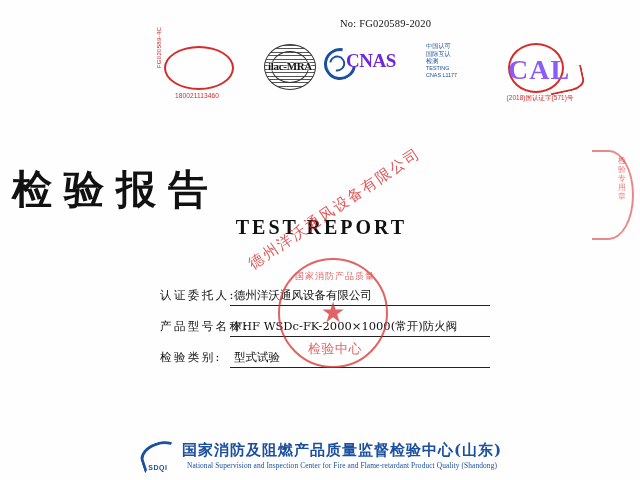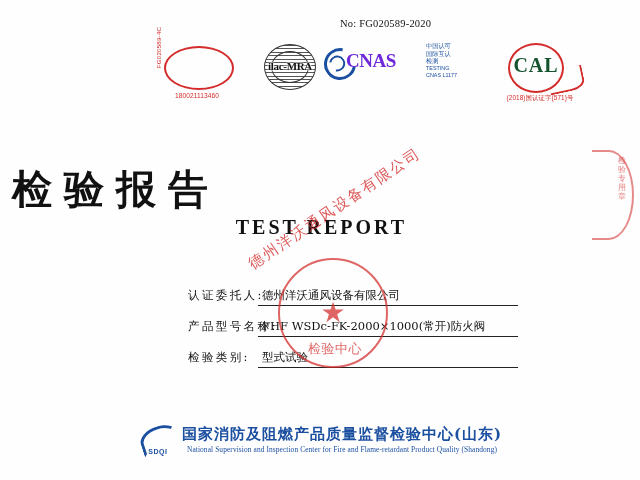--- a/index.html
+++ b/index.html
@@ -178,23 +178,23 @@
     width: 56px; height: 50px;
     border: 2.2px solid #d42b2b;
     border-radius: 50%;
     box-sizing: border-box;
   }
   .cal-word {
     position: absolute;
     left: 22px; top: 12px;
     width: 56px;
     text-align: center;
-    font-size: 20px;
-    font-weight: bold;
-    color: #14532d;
+    font-size: 28px;
+    font-weight: bold;
+    color: #8b5cf6;
     font-family: "Liberation Serif", serif;
     letter-spacing: 1px;
   }
   .cal-tail {
     position: absolute;
     left: 62px; top: 26px;
     width: 34px; height: 22px;
     border-bottom: 2.2px solid #d42b2b;
     border-right: 2.2px solid #d42b2b;
     border-radius: 0 0 40% 0;
@@ -239,21 +239,20 @@
   
   .fields {
     position: absolute;
     left: 160px;
     top: 288px;
     width: 330px;
   }
   .field-row {
     position: relative;
     height: 31px;
-    margin-left: 28px;
   }
   .field-label {
     position: absolute;
     left: 0; top: 0;
     font-size: 11.5px;
     color: #111;
     letter-spacing: 2.4px;
     font-family: "DejaVu Serif", "Liberation Serif", serif;
     white-space: nowrap;
   }
@@ -351,21 +350,21 @@
     color: #d42b2b;
     opacity: 0.6;
     text-align: right;
     pointer-events: none;
   }
 
   
   .footer {
     position: absolute;
     left: 0;
-    top: 424px;
+    top: 440px;
     width: 640px;
     text-align: center;
   }
   .footer-inner {
     display: inline-block;
     position: relative;
     padding-left: 44px;
   }
   .sdqi-logo {
     position: absolute;
@@ -467,20 +466,21 @@
       <span class="field-line"></span>
     </div>
     <div class="field-row">
       <span class="field-label">检验类别:</span>
       <span class="field-value">型式试验</span>
       <span class="field-line"></span>
     </div>
   </div>
 
   <div class="stamp-round">
+    <div class="stamp-arc-top">国家消防产品质量</div>
     <div class="star">★</div>
     <div class="stamp-arc-bottom">检验中心</div>
   </div>
 
   <div class="stamp-diag">德州洋沃通风设备有限公司</div>
 
   <div class="stamp-edge"></div>
   <div class="stamp-edge-text">检验专用章</div>
 
   <div class="footer">

